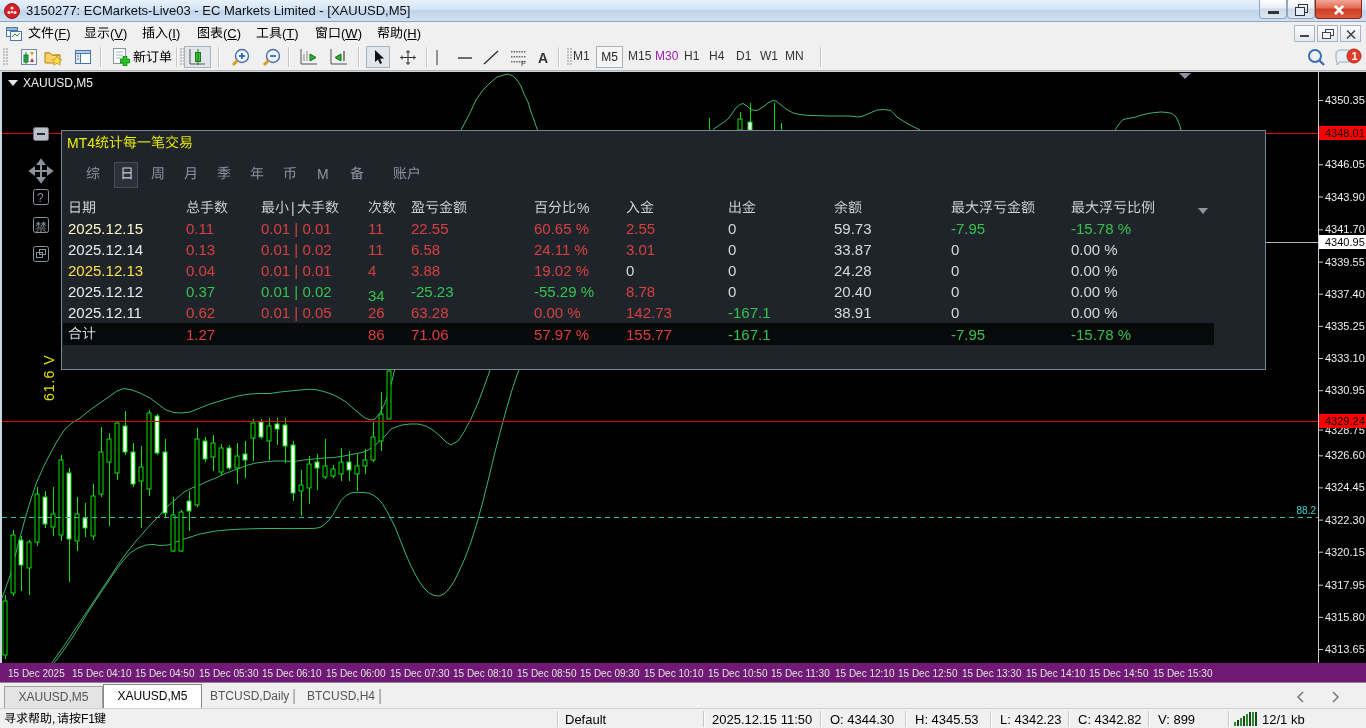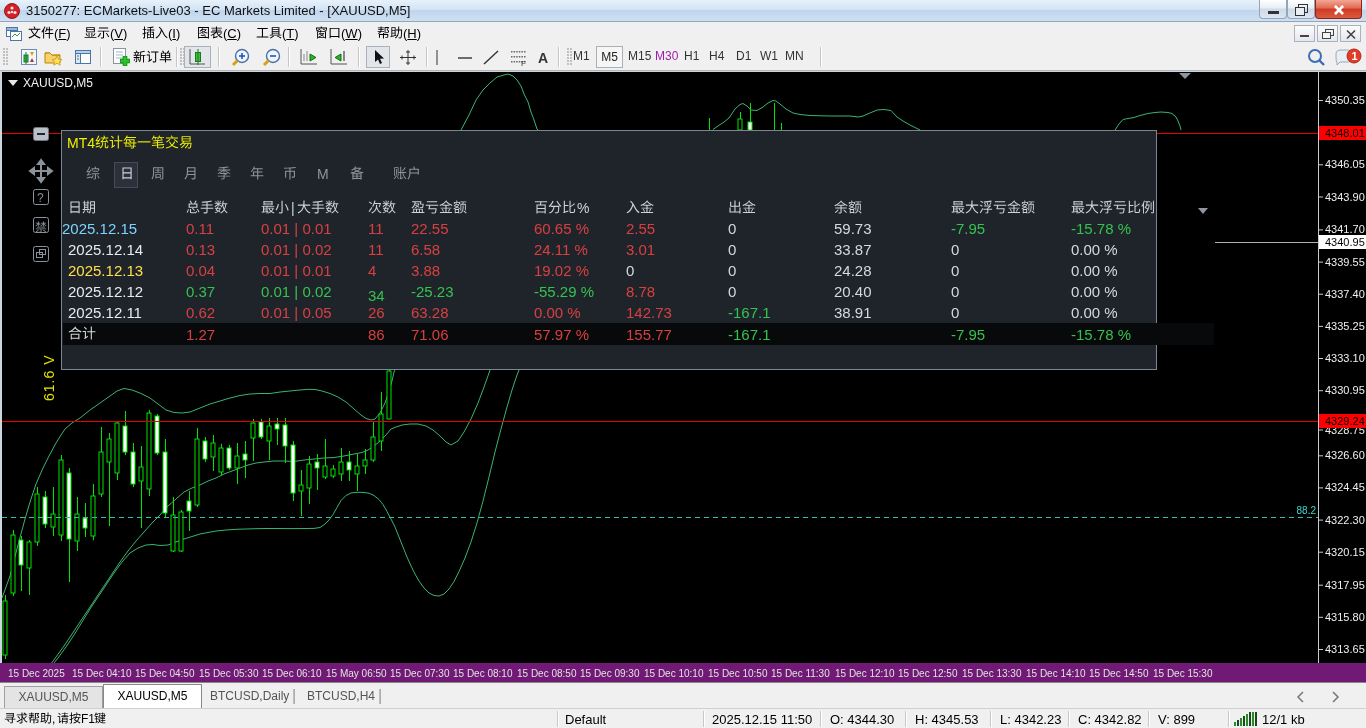--- a/index.html
+++ b/index.html
@@ -510,21 +510,21 @@
       <path d="M52 171 L48 168 L48 174 Z"></path>
     </g>
     <rect x="33.5" y="189.5" width="15" height="15" rx="2" fill="none" stroke="#8a929c"></rect>
     <text x="37" y="202" font-size="12" fill="#8a929c" font-family="Liberation Sans, sans-serif">?</text>
     <rect x="33.5" y="217.5" width="15" height="15" rx="2" fill="none" stroke="#8a929c"></rect>
     <use href="#g7981" transform="translate(35,231.5) scale(0.012,-0.012)" fill="#8a929c"></use>
     <rect x="33.5" y="246.5" width="15" height="15" rx="2" fill="none" stroke="#8a929c"></rect>
     <rect x="36.5" y="252.5" width="6" height="5" fill="none" stroke="#8a929c"></rect>
     <rect x="39.5" y="249.5" width="6" height="5" fill="none" stroke="#8a929c"></rect>
   </svg>
-<div style="position:absolute;left:61px;top:130px;width:1096px;height:240px;background:#1f242b;border:1px solid #7c8591;box-sizing:border-box">
+<div style="position:absolute;left:61px;top:130px;width:1205px;height:240px;background:#1f242b;border:1px solid #7c8591;box-sizing:border-box">
     <svg style="position:absolute;left:33px;top:4px;overflow:visible" width="100" height="16" fill="#f0f000">
       <use href="#g7edf" transform="translate(0.0,12.32) scale(0.01400,-0.01400)"></use>
       <use href="#g8ba1" transform="translate(14.0,12.32) scale(0.01400,-0.01400)"></use>
       <use href="#g6bcf" transform="translate(28.0,12.32) scale(0.01400,-0.01400)"></use>
       <use href="#g4e00" transform="translate(42.0,12.32) scale(0.01400,-0.01400)"></use>
       <use href="#g7b14" transform="translate(56.0,12.32) scale(0.01400,-0.01400)"></use>
       <use href="#g4ea4" transform="translate(70.0,12.32) scale(0.01400,-0.01400)"></use>
       <use href="#g6613" transform="translate(84.0,12.32) scale(0.01400,-0.01400)"></use>
     </svg>
     <div style="position:absolute;left:5px;top:4px;font:14px 'Liberation Sans',sans-serif;color:#f0f000">MT4</div>
@@ -618,21 +618,21 @@
       <use href="#g5927" transform="translate(14.0,12.32) scale(0.01400,-0.01400)"></use>
       <use href="#g6d6e" transform="translate(28.0,12.32) scale(0.01400,-0.01400)"></use>
       <use href="#g4e8f" transform="translate(42.0,12.32) scale(0.01400,-0.01400)"></use>
       <use href="#g6bd4" transform="translate(56.0,12.32) scale(0.01400,-0.01400)"></use>
       <use href="#g4f8b" transform="translate(70.0,12.32) scale(0.01400,-0.01400)"></use>
     </svg>
     <path style="position:absolute;left:0;top:0" d="">
       <svg style="position:absolute;left:1135px;top:76px" width="12" height="8">
         <path d="M1 1 L11 1 L6 7 Z" fill="#8e959d"></path>
       </svg>
-      <div style="position:absolute;left:0;top:89px;font:15px 'Liberation Sans',sans-serif;white-space:nowrap;color:#7dd3fc">2025.12.15</div>
+      <div style="position:absolute;left:6px;top:89px;font:15px 'Liberation Sans',sans-serif;white-space:nowrap;color:#fef9c3">2025.12.15</div>
       <div style="position:absolute;left:124px;top:89px;font:15px 'Liberation Sans',sans-serif;white-space:nowrap;color:#d84040">0.11</div>
       <div style="position:absolute;left:199px;top:89px;font:15px 'Liberation Sans',sans-serif;white-space:nowrap;color:#d84040">0.01 | 0.01</div>
       <div style="position:absolute;left:306px;top:89px;font:15px 'Liberation Sans',sans-serif;white-space:nowrap;color:#d84040">11</div>
       <div style="position:absolute;left:349px;top:89px;font:15px 'Liberation Sans',sans-serif;white-space:nowrap;color:#d84040">22.55</div>
       <div style="position:absolute;left:472px;top:89px;font:15px 'Liberation Sans',sans-serif;white-space:nowrap;color:#d84040">60.65 %</div>
       <div style="position:absolute;left:564px;top:89px;font:15px 'Liberation Sans',sans-serif;white-space:nowrap;color:#d84040">2.55</div>
       <div style="position:absolute;left:666px;top:89px;font:15px 'Liberation Sans',sans-serif;white-space:nowrap;color:#d6d9dc">0</div>
       <div style="position:absolute;left:772px;top:89px;font:15px 'Liberation Sans',sans-serif;white-space:nowrap;color:#d6d9dc">59.73</div>
       <div style="position:absolute;left:889px;top:89px;font:15px 'Liberation Sans',sans-serif;white-space:nowrap;color:#35c24f">-7.95</div>
       <div style="position:absolute;left:1009px;top:89px;font:15px 'Liberation Sans',sans-serif;white-space:nowrap;color:#35c24f">-15.78 %</div>
@@ -694,21 +694,21 @@
       <div style="position:absolute;left:889px;top:195px;font:15px 'Liberation Sans',sans-serif;white-space:nowrap;color:#35c24f">-7.95</div>
       <div style="position:absolute;left:1009px;top:195px;font:15px 'Liberation Sans',sans-serif;white-space:nowrap;color:#35c24f">-15.78 %</div>
     </path>
   </div>
 <div style="position:absolute;left:0;top:663px;width:1366px;height:19px;background:#701a75">
     <div style="position:absolute;left:8px;top:5px;font:10px 'Liberation Sans',sans-serif;color:#e2e2e2;white-space:nowrap">15 Dec 2025</div>
     <div style="position:absolute;left:72px;top:5px;font:10px 'Liberation Sans',sans-serif;color:#e2e2e2;white-space:nowrap">15 Dec 04:10</div>
     <div style="position:absolute;left:135px;top:5px;font:10px 'Liberation Sans',sans-serif;color:#e2e2e2;white-space:nowrap">15 Dec 04:50</div>
     <div style="position:absolute;left:199px;top:5px;font:10px 'Liberation Sans',sans-serif;color:#e2e2e2;white-space:nowrap">15 Dec 05:30</div>
     <div style="position:absolute;left:262px;top:5px;font:10px 'Liberation Sans',sans-serif;color:#e2e2e2;white-space:nowrap">15 Dec 06:10</div>
-    <div style="position:absolute;left:326px;top:5px;font:10px 'Liberation Sans',sans-serif;color:#e2e2e2;white-space:nowrap">15 May 06:50</div>
+    <div style="position:absolute;left:326px;top:5px;font:10px 'Liberation Sans',sans-serif;color:#e2e2e2;white-space:nowrap">15 Dec 06:00</div>
     <div style="position:absolute;left:390px;top:5px;font:10px 'Liberation Sans',sans-serif;color:#e2e2e2;white-space:nowrap">15 Dec 07:30</div>
     <div style="position:absolute;left:453px;top:5px;font:10px 'Liberation Sans',sans-serif;color:#e2e2e2;white-space:nowrap">15 Dec 08:10</div>
     <div style="position:absolute;left:517px;top:5px;font:10px 'Liberation Sans',sans-serif;color:#e2e2e2;white-space:nowrap">15 Dec 08:50</div>
     <div style="position:absolute;left:580px;top:5px;font:10px 'Liberation Sans',sans-serif;color:#e2e2e2;white-space:nowrap">15 Dec 09:30</div>
     <div style="position:absolute;left:644px;top:5px;font:10px 'Liberation Sans',sans-serif;color:#e2e2e2;white-space:nowrap">15 Dec 10:10</div>
     <div style="position:absolute;left:708px;top:5px;font:10px 'Liberation Sans',sans-serif;color:#e2e2e2;white-space:nowrap">15 Dec 10:50</div>
     <div style="position:absolute;left:771px;top:5px;font:10px 'Liberation Sans',sans-serif;color:#e2e2e2;white-space:nowrap">15 Dec 11:30</div>
     <div style="position:absolute;left:835px;top:5px;font:10px 'Liberation Sans',sans-serif;color:#e2e2e2;white-space:nowrap">15 Dec 12:10</div>
     <div style="position:absolute;left:898px;top:5px;font:10px 'Liberation Sans',sans-serif;color:#e2e2e2;white-space:nowrap">15 Dec 12:50</div>
     <div style="position:absolute;left:962px;top:5px;font:10px 'Liberation Sans',sans-serif;color:#e2e2e2;white-space:nowrap">15 Dec 13:30</div>

